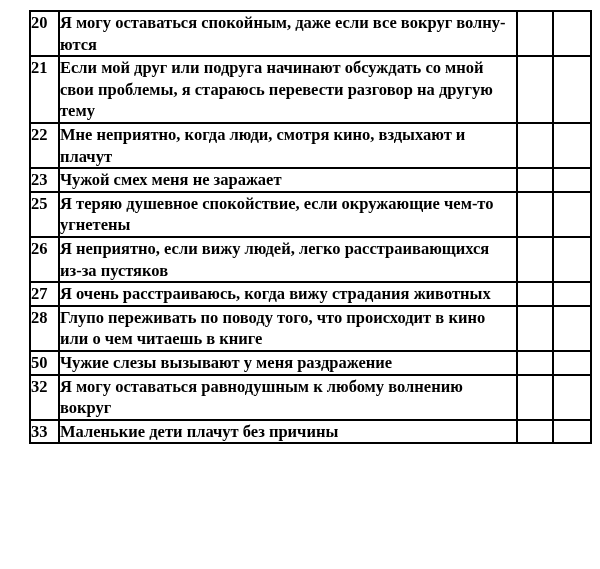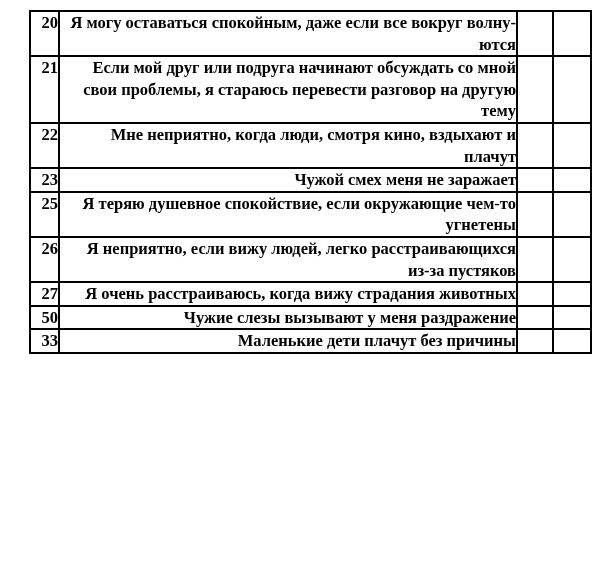--- a/index.html
+++ b/index.html
@@ -28,28 +28,28 @@
     font-size: 16.5px;
     line-height: 21.6px;
     color: #000000;
   }
   table.questionnaire td {
     border: 2px solid #000000;
     vertical-align: top;
     padding: 0;
   }
   td.num {
-    text-align: right;
+    text-align: left;
     padding-top: 1px;
     border-radius: 11px;
   }
   td.text {
     padding: 1px 4px 1px 6px;
     white-space: pre-line;
-    text-align: right;
+    text-align: left;
   }
   td.ans {
     background: #ffffff;
   }
   col.c-num  { width: 29px; }
   col.c-text { width: 458px; }
   col.c-a1   { width: 36px; }
   col.c-a2   { width: 38px; }
 </style>
 </head>
@@ -106,22 +106,36 @@
         <td class="ans"></td>
         <td class="ans"></td>
       </tr>
       <tr>
         <td class="num">27</td>
         <td class="text">Я очень расстраиваюсь, когда вижу страдания животных</td>
         <td class="ans"></td>
         <td class="ans"></td>
       </tr>
       <tr>
+        <td class="num">28</td>
+        <td class="text">Глупо переживать по поводу того, что происходит в кино
+или о чем читаешь в книге</td>
+        <td class="ans"></td>
+        <td class="ans"></td>
+      </tr>
+      <tr>
         <td class="num">50</td>
         <td class="text">Чужие слезы вызывают у меня раздражение</td>
+        <td class="ans"></td>
+        <td class="ans"></td>
+      </tr>
+      <tr>
+        <td class="num">32</td>
+        <td class="text">Я могу оставаться равнодушным к любому волнению
+вокруг</td>
         <td class="ans"></td>
         <td class="ans"></td>
       </tr>
       <tr>
         <td class="num">33</td>
         <td class="text">Маленькие дети плачут без причины</td>
         <td class="ans"></td>
         <td class="ans"></td>
       </tr>
     </tbody>

